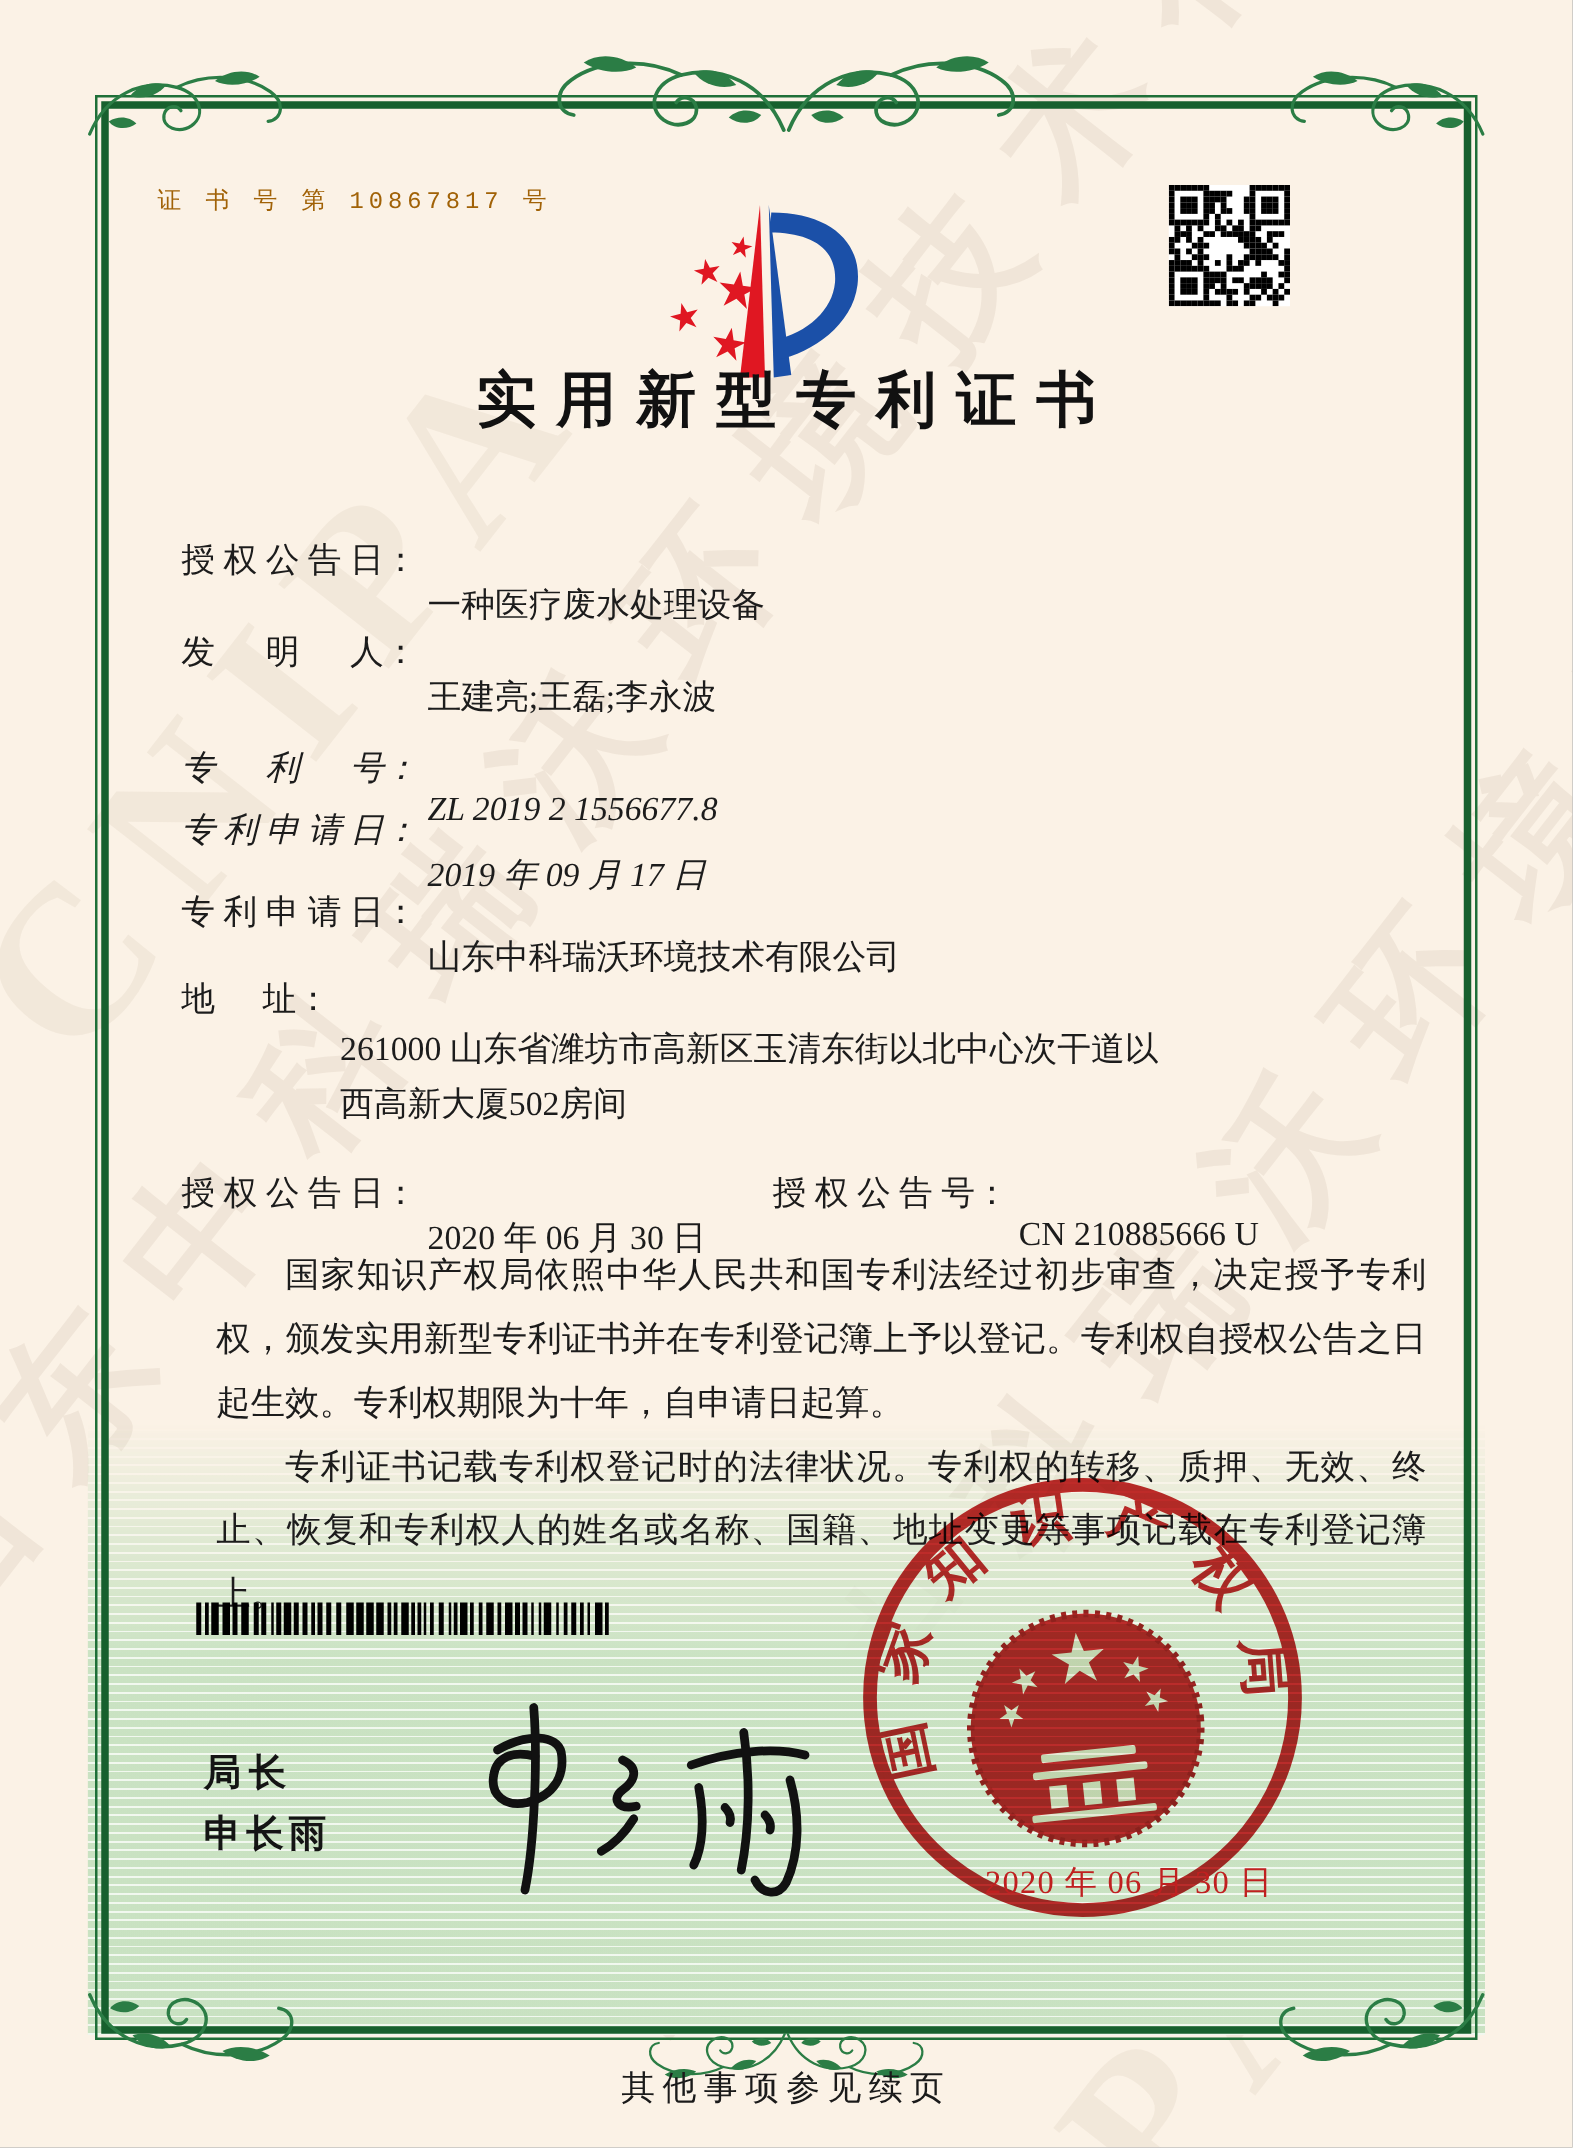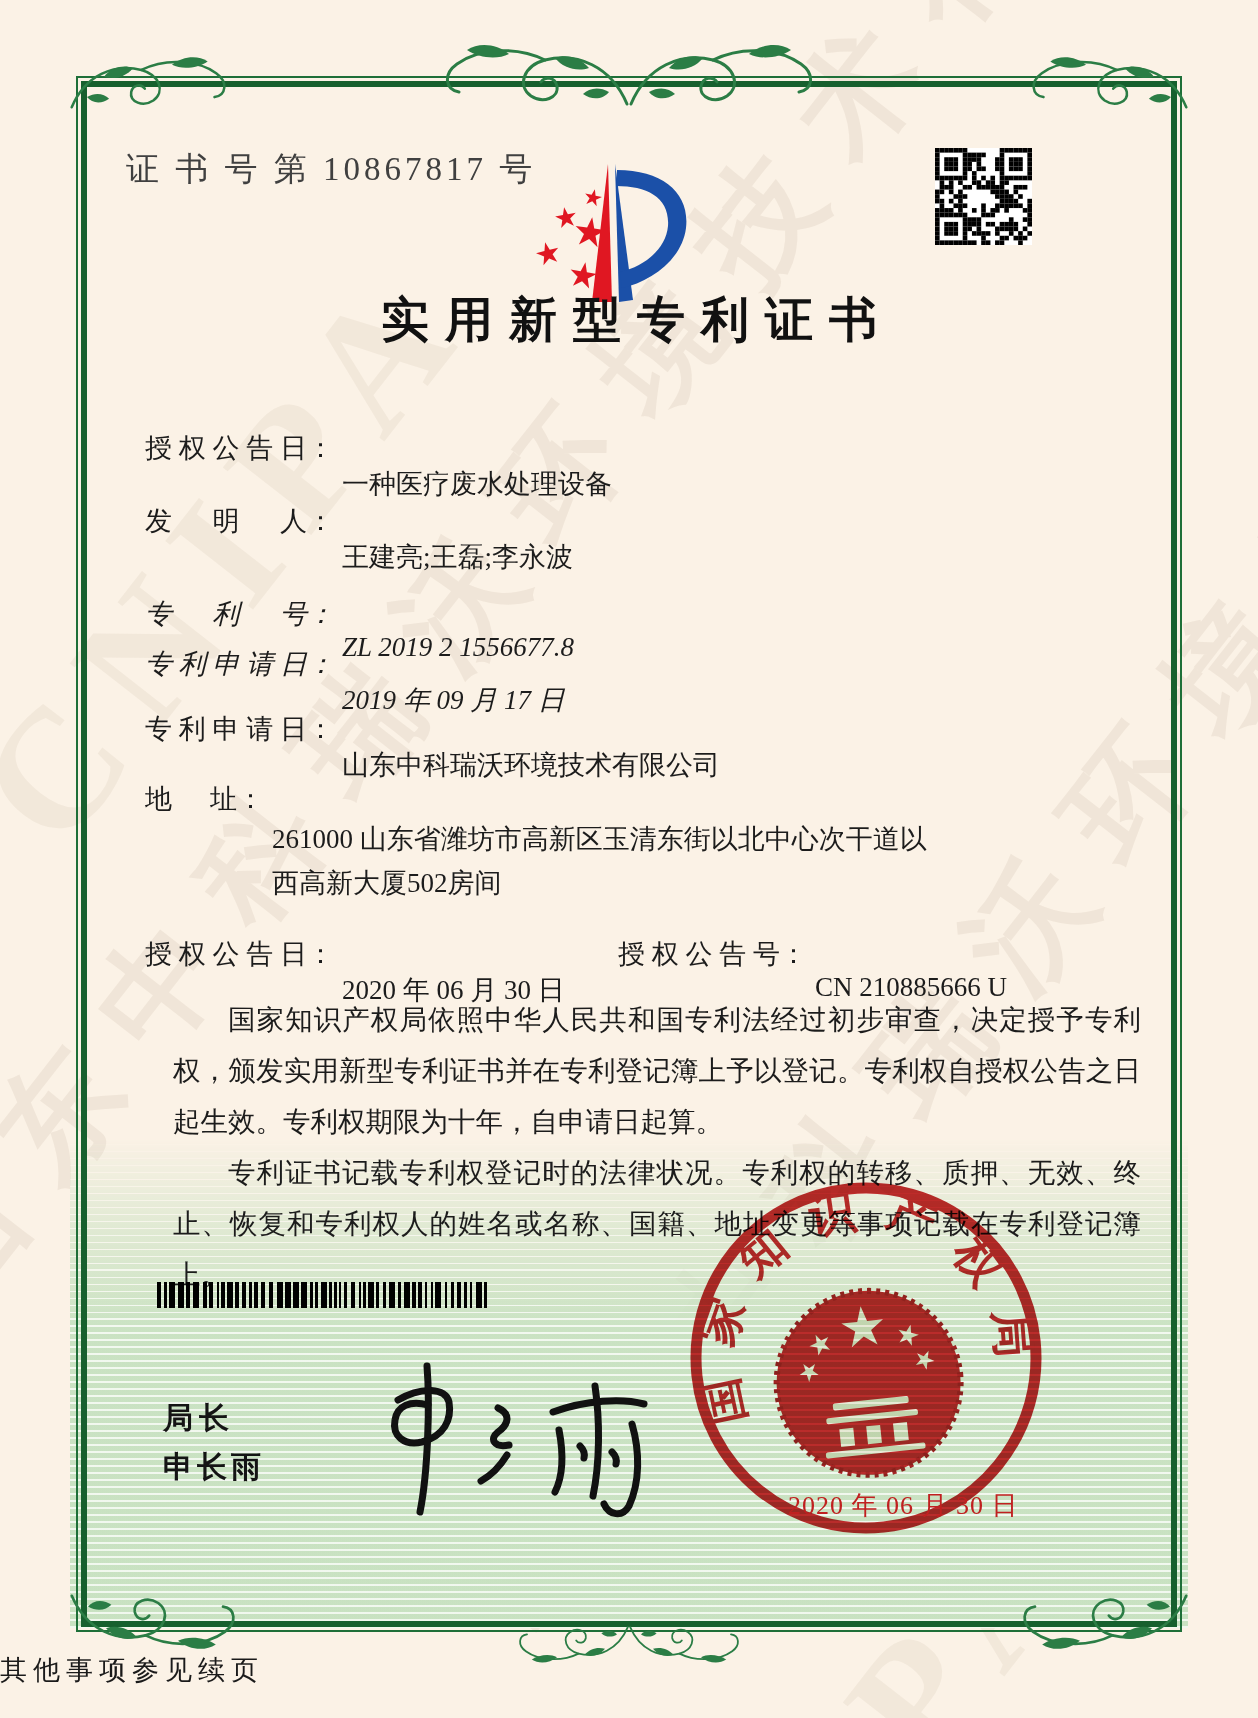--- a/index.html
+++ b/index.html
@@ -46,21 +46,21 @@
     border:2px solid #1e6f38;z-index:3;pointer-events:none;
   }
   .frame-inner{
     position:absolute;inset:3px;
     border:6px solid #17602e;
   }
   .ornaments{position:absolute;left:0;top:0;z-index:4;pointer-events:none;}
   
   .cert-no{
     position:absolute;left:126px;top:147px;z-index:10;
-    font-size:33px;letter-spacing:4px;color:#404040;
+    font-size:19px;letter-spacing:4px;color:#a16207;font-family:Liberation Mono, monospace;
   }
   .logo{position:absolute;left:498px;top:136px;z-index:10;}
   .qr{
     position:absolute;left:935px;top:148px;width:97px;height:97px;z-index:10;
     background:#fff;
   }
   .title{
     position:absolute;left:0;top:288px;width:100%;z-index:10;
     text-align:center;font-size:48px;font-weight:bold;
     letter-spacing:16px;padding-left:16px;box-sizing:border-box;
@@ -115,21 +115,21 @@
     position:absolute;left:788px;top:1488px;z-index:13;
     font-size:26px;color:#c02020;letter-spacing:1px;white-space:nowrap;
   }
   
   .page-footer{
     position:absolute;left:0;top:1578px;width:100%;z-index:10;
     text-align:center;font-size:23px;letter-spacing:2px;color:#222;
   }
   .continuation-note{
     position:absolute;left:0;top:1652px;width:100%;z-index:10;
-    text-align:left;font-size:27px;letter-spacing:6px;color:#1a1a1a;
+    text-align:center;font-size:27px;letter-spacing:6px;color:#1a1a1a;
   }
 </style>
 </head>
 <body>
 
 <div class="page">
 
   <div class="wm wm-cjk wm1">山东中科瑞沃环境技术有限公司</div>
   <div class="wm wm-cjk wm2">山东中科瑞沃环境技术有限公司</div>
   <div class="wm wm-lat wm3">CNIPA</div>

